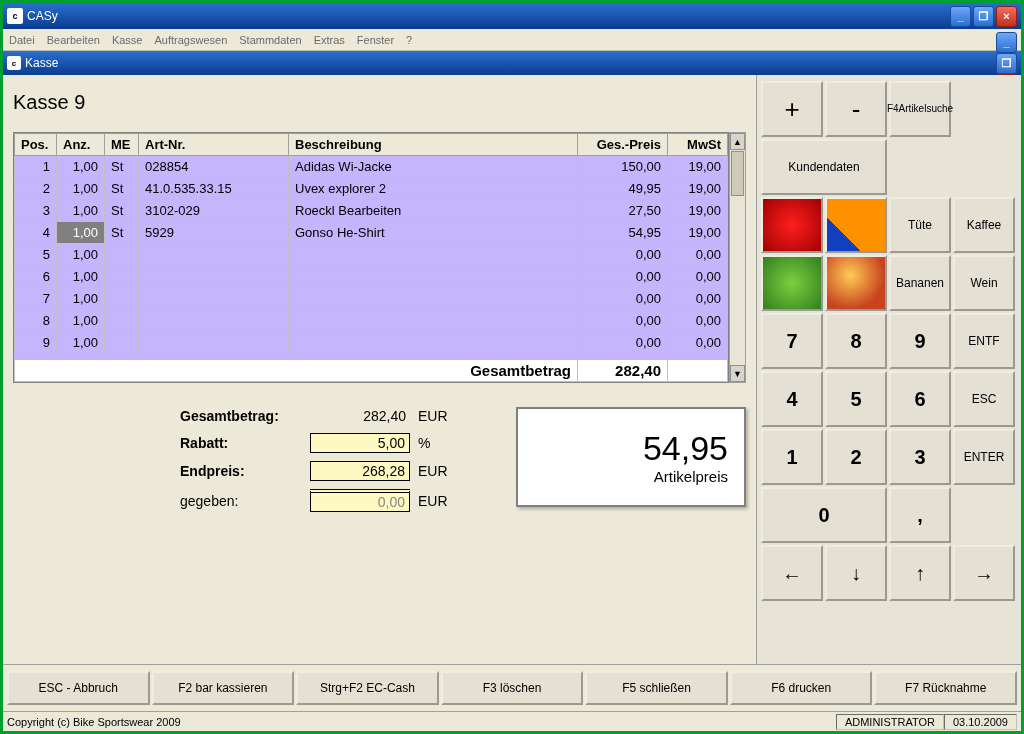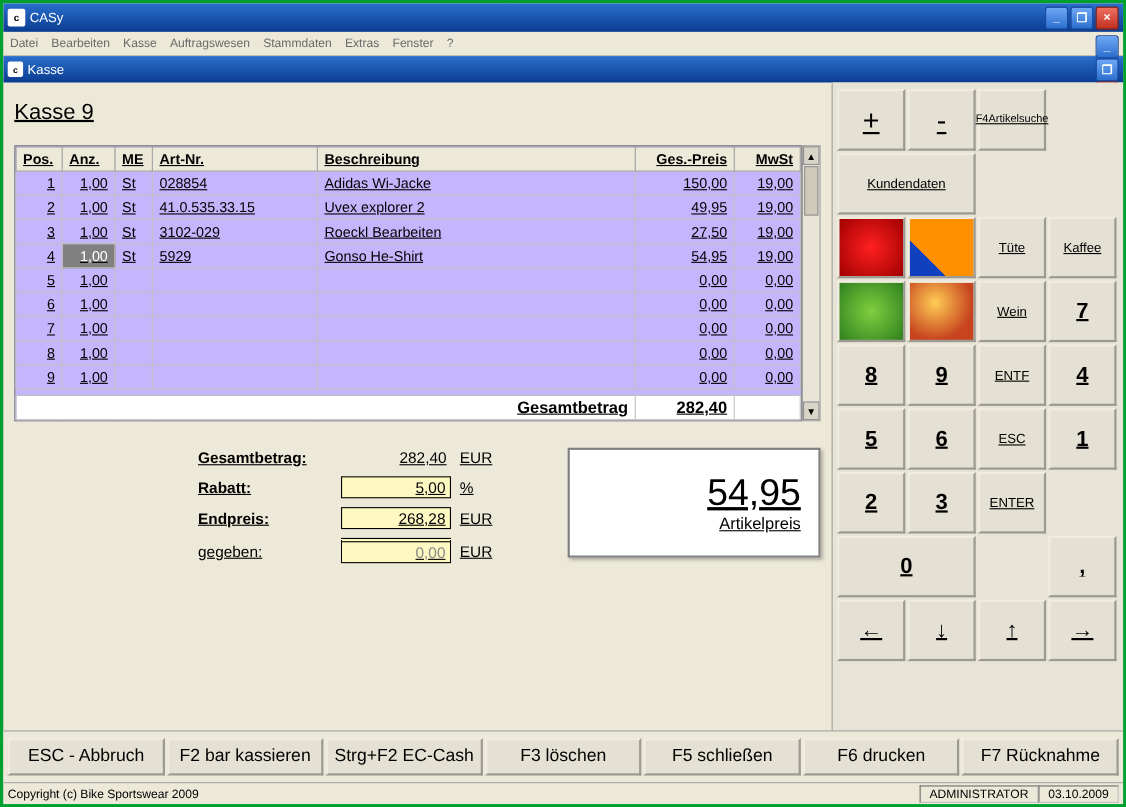--- a/index.html
+++ b/index.html
@@ -17,21 +17,21 @@
 .menubar { background: #ece9d8; height: 22px; display: flex; align-items: center; padding: 0 6px; gap: 12px; color: #6a6a6a; font-size: 11px; border-bottom:1px solid #c0c0b0; }
 .menubar span { cursor:pointer; }
 
 
 .mdi-area { flex: 1; background: #7a8a98; padding: 0; position:relative; }
 .inner-window { position:absolute; left:0; top:0; right:0; bottom:0; background:#ece9d8; display:flex; flex-direction:column; }
 .inner-titlebar { background: linear-gradient(#2a6fce, #0a3c8f); color:#fff; height:24px; display:flex; align-items:center; padding:0 4px; font-size:12px; }
 .inner-titlebar .icon { width:14px;height:14px;background:#fff;margin-right:4px;border-radius:2px;display:flex;align-items:center;justify-content:center;font-size:8px;color:#000;font-weight:bold; }
 
 .content { flex:1; display:flex; flex-direction:column; padding:0; }
-.main-row { flex:1; display:flex;text-decoration:underline; }
+.main-row { flex:1; display:flex; }
 
 
 .left { flex:1; padding:10px 10px 0 10px; display:flex; flex-direction:column; }
 .heading { font-size:20px; font-family: Arial; margin:6px 0 18px 0; }
 
 
 .table { border:1px solid #808080; background:#c4b5fd; font-size:13px; }
 .table table { width:100%; border-collapse:collapse; }
 .table th { background:#ece9d8; border:1px solid #a0a0a0; padding:3px 6px; text-align:left; font-weight:bold; font-size:13px; }
 .table td { border:1px solid #c0c0c0; padding:2px 6px; height:22px; }
@@ -70,21 +70,21 @@
 .kbtn.prod { padding:0; overflow:hidden; }
 .prod-coke { background: radial-gradient(circle at 50% 50%, #ff2020, #a00000); }
 .prod-fanta { background: linear-gradient(45deg,#1040c0 30%, #ff9000 30%); }
 .prod-salad { background: radial-gradient(circle at 50% 50%, #7fcf3f, #2f7f1f); }
 .prod-apple { background: radial-gradient(circle at 40% 35%, #ffcc55, #c7441f 70%); }
 .kbtn.f4 { font-size:10px; line-height:1.2; }
 .arrowtxt { font-size:20px; }
 
 
 .footer-btns { display:flex; border-top:1px solid #a0a0a0; padding:6px 4px; gap:2px; background:#ece9d8; }
-.footer-btns .fbtn { flex:1; height:34px; background:#e4e0d4; border:2px outset #f0ece0; display:flex;align-items:center;justify-content:center; font-size:16px; cursor:pointer; text-align:center; }
+.footer-btns .fbtn { flex:1; height:34px; background:#e4e0d4; border:2px outset #f0ece0; display:flex;align-items:center;justify-content:center; font-size:12px; cursor:pointer; text-align:center; }
 
 .statusbar { height:20px; background:#ece9d8; border-top:1px solid #a0a0a0; display:flex; align-items:center; font-size:11px; padding:0 4px; }
 .statusbar .spacer{flex:1;}
 .statusbar .cell { border:1px inset #c0c0c0; padding:1px 8px; margin-left:0; }
 </style>
 </head>
 <body>
 
 <div class="outer-window">
   <div class="titlebar">
@@ -288,20 +288,21 @@
               <div></div>
                 <div></div>
 
               <div class="kbtn prod prod-coke"></div>
               <div class="kbtn prod prod-fanta"></div>
               <div class="kbtn">Tüte</div>
               <div class="kbtn">Kaffee</div>
 
               <div class="kbtn prod prod-salad"></div>
               <div class="kbtn prod prod-apple"></div>
+              <div class="kbtn">Bananen</div>
               <div class="kbtn">Wein</div>
 
               <div class="kbtn num">7</div>
               <div class="kbtn num">8</div>
               <div class="kbtn num">9</div>
               <div class="kbtn">ENTF</div>
 
               <div class="kbtn num">4</div>
               <div class="kbtn num">5</div>
               <div class="kbtn num">6</div>

